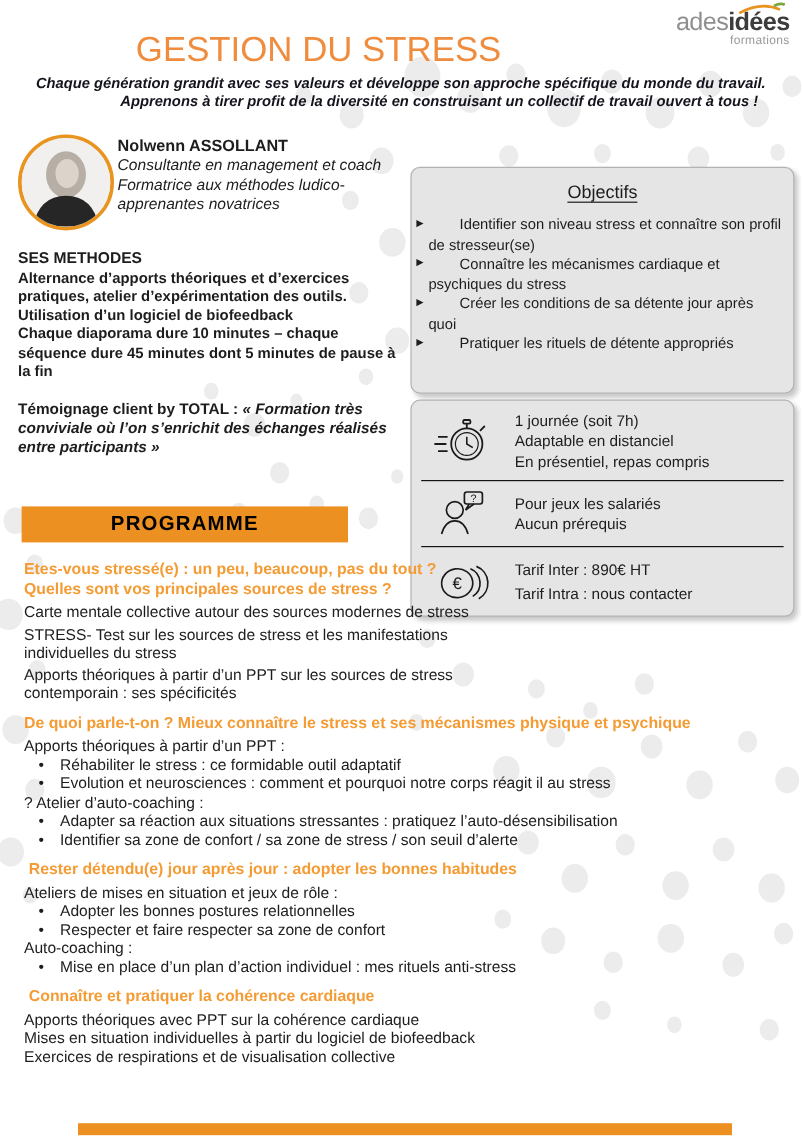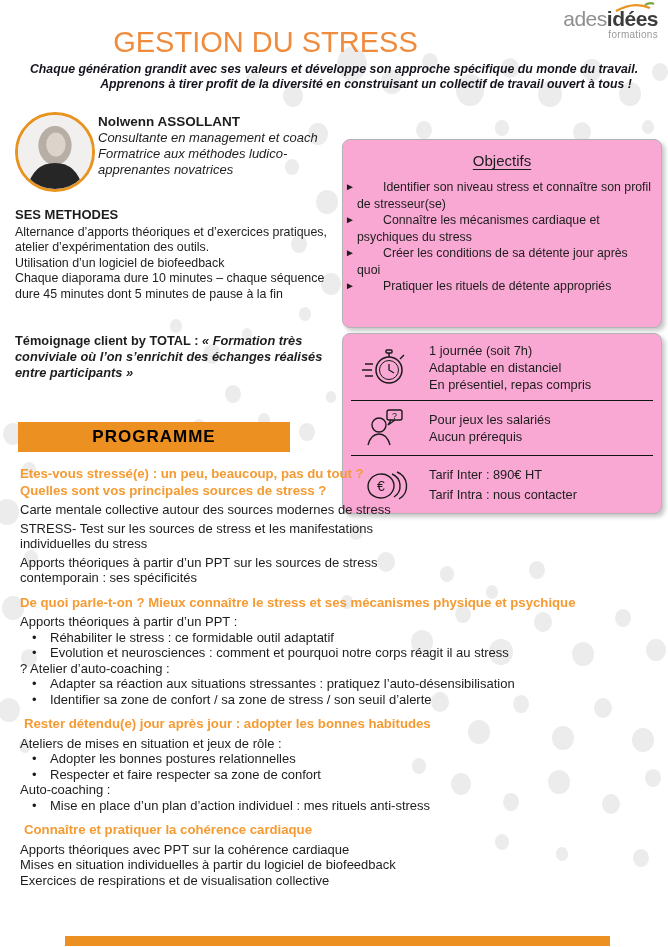--- a/index.html
+++ b/index.html
@@ -27,33 +27,33 @@
   
   .photo{position:absolute;left:15px;top:112px;width:74px;height:74px;border-radius:50%;
          border:3px solid #E8941F;overflow:hidden;background:#efefef;}
   .trainer{position:absolute;left:98px;top:114px;width:240px;line-height:16px;}
   .trainer .name{font-size:13.5px;font-weight:700;}
   .trainer .role{font-size:13px;font-style:italic;width:232px;}
 
   
   .methods{position:absolute;left:15px;top:195px;width:322px;font-size:12.4px;line-height:15.5px;}
   .methods .h{font-weight:700;font-size:13px;margin-bottom:2px;margin-top:12px;}
-  .methods p{margin:0;}
+  .methods p{margin:0;font-weight:bold;}
 
   
   .testimonial{position:absolute;left:15px;top:333px;width:326px;font-size:12.8px;line-height:16px;font-weight:700;}
   .testimonial .q{font-style:italic;}
 
   
   .banner{position:absolute;left:18px;top:422px;width:272px;height:30px;background:#EC9121;
           color:#000000;font-size:17px;font-weight:600;letter-spacing:1px;
           display:flex;align-items:center;justify-content:center;}
 
   
-  .card{position:absolute;background:#f9a8d4;border:1px solid #b3b3b3;border-radius:8px;
+  .card{position:absolute;background:#e5e5e5;border:1px solid #b3b3b3;border-radius:8px;
         box-shadow:3px 3px 4px rgba(0,0,0,0.22);}
   .obj-card{left:342px;top:139px;width:318px;height:187px;}
   .obj-title{text-align:center;font-size:15px;margin-top:12px;text-decoration:underline;text-underline-offset:3px;}
   .obj-list{margin-top:10px;padding:0 8px 0 14px;font-size:12.3px;line-height:16.5px;}
   .obj-item{position:relative;text-indent:26px;}
   .obj-item .arr{position:absolute;left:-12px;top:0;text-indent:0;font-size:10px;}
 
   .info-card{left:342px;top:333px;width:318px;height:179px;display:flex;flex-direction:column;}
   .info-row{display:flex;align-items:center;padding:4px 10px;}
   .info-row .ic{width:64px;flex:0 0 64px;display:flex;justify-content:center;}

